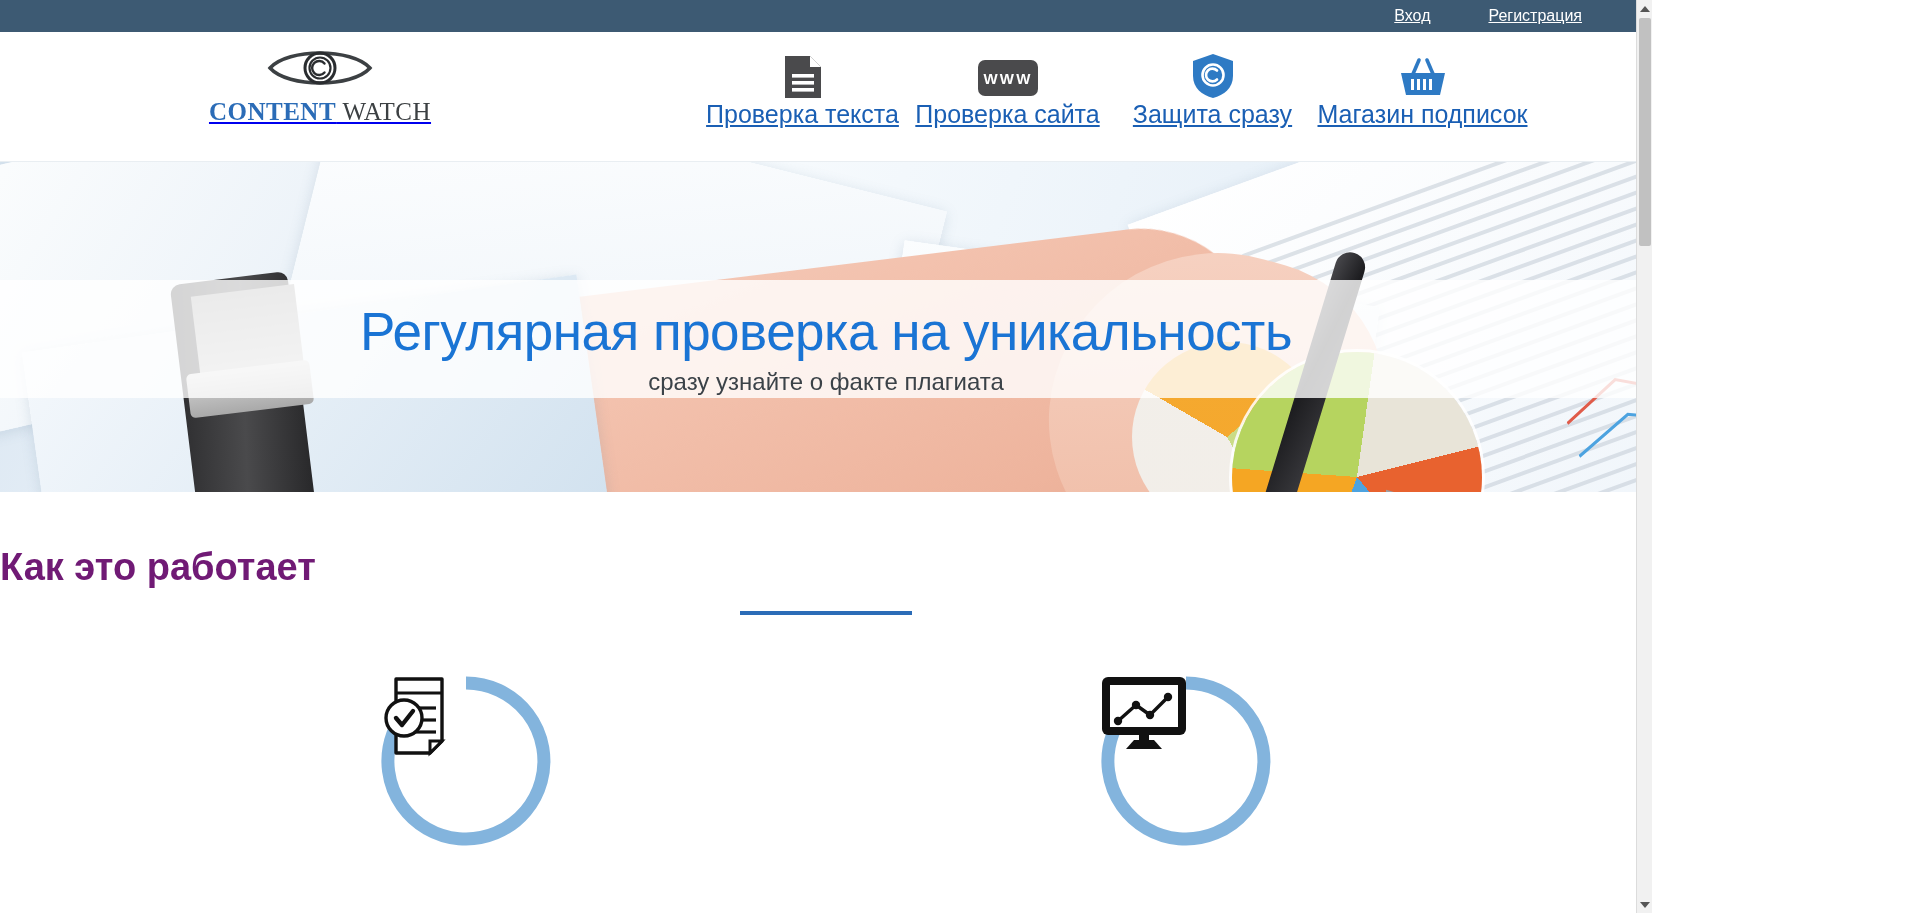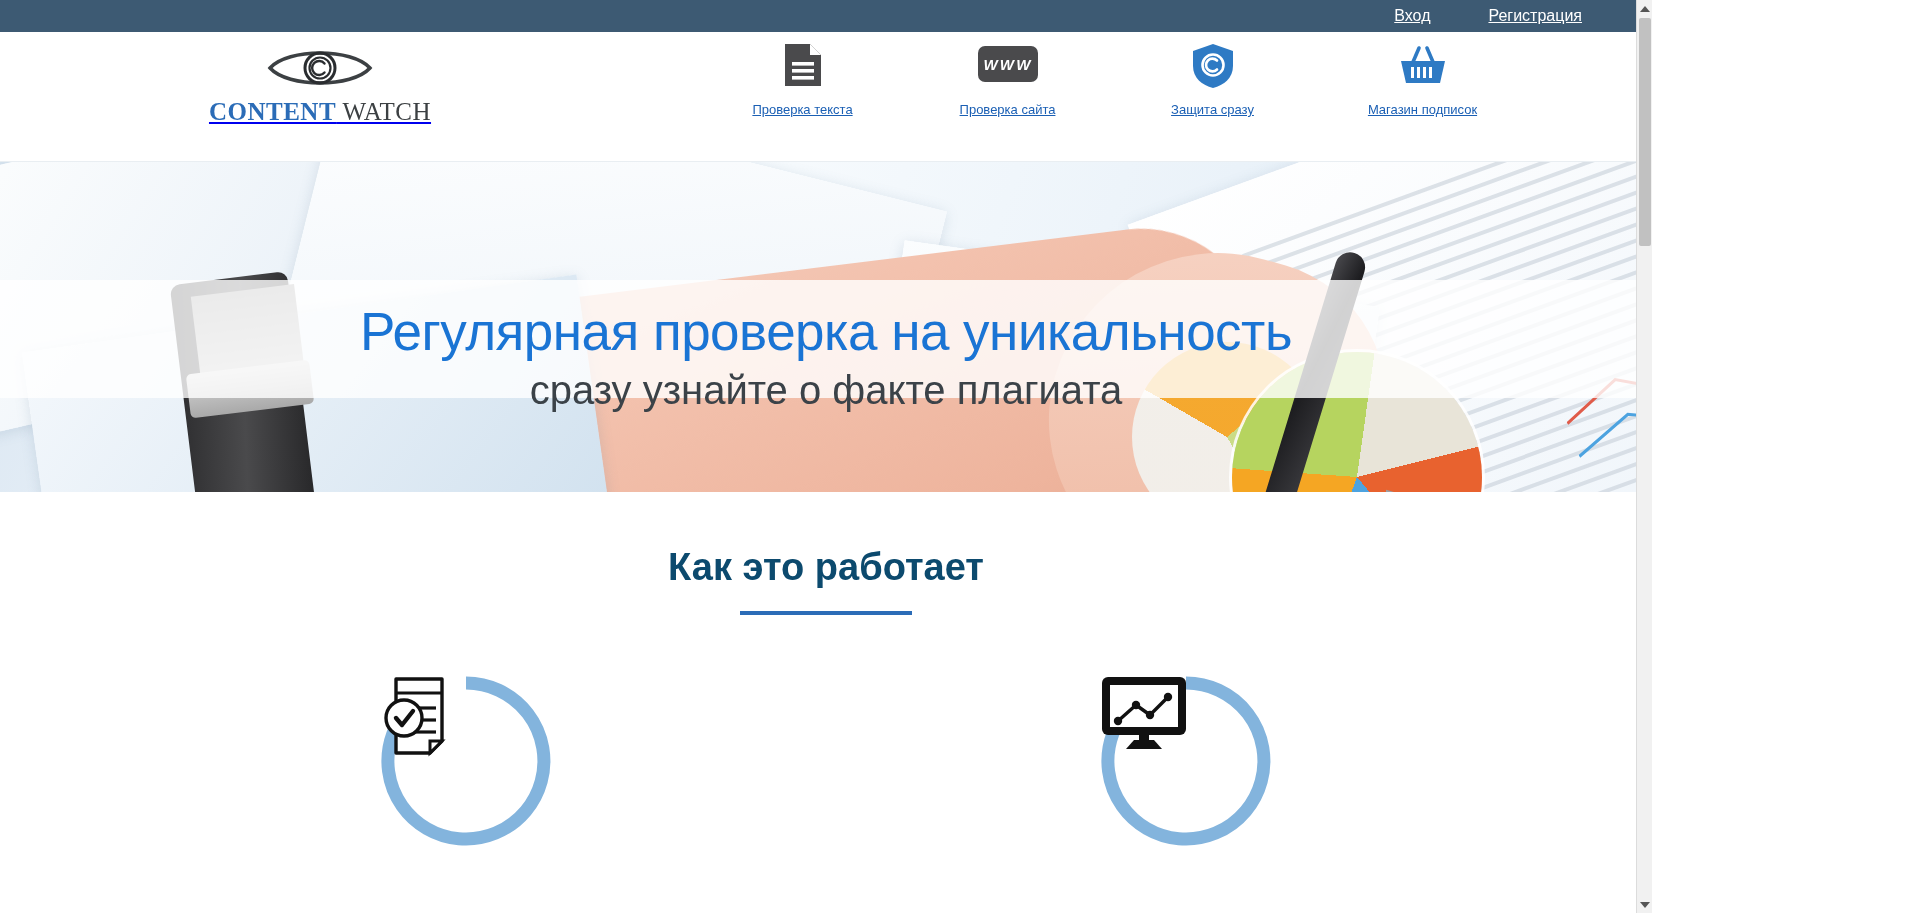--- a/index.html
+++ b/index.html
@@ -71,28 +71,27 @@
   .nav-item {
     width: 205px;
     text-align: center;
     text-decoration: none;
     display: block;
   }
   .nav-item.wide { width: 215px; }
   .nav-icon {
     height: 58px;
     display: flex;
-    align-items: flex-start;
+    align-items: flex-end;
     justify-content: center;
-    font-style: italic;
   }
   .nav-label {
     display: inline-block;
     color: #1a5fb4;
-    font-size: 13px;
+    font-size: 25px;
     text-decoration: underline;
     white-space: nowrap;
   }
 
   
   .hero {
     height: 330px;
     position: relative;
     overflow: hidden;
     background: linear-gradient(110deg,#dbe7f2 0%, #eef4fa 25%, #f6fafd 45%, #eaf2f9 70%, #dde9f4 100%);
@@ -214,34 +213,34 @@
   }
   .hero-title {
     color: #1a74d4;
     font-size: 53px;
     font-weight: 400;
     line-height: 1.08;
     letter-spacing: -0.5px;
   }
   .hero-sub {
     color: #3b4248;
-    font-size: 40px;
+    font-size: 24px;
     font-weight: 400;
     margin-top: 8px;
   }
 
   
   .how {
     background: #ffffff;
     padding-top: 54px;
     height: 421px;
   }
   .how-title {
-    text-align: center;
-    color: #0c4a6e;
+    text-align: left;
+    color: #701a75;
     font-size: 38px;
     font-weight: bold;
   }
   .how-rule {
     width: 172px;
     height: 4px;
     background: #2b6cb7;
     margin: 22px auto 0;
   }
   .steps {

